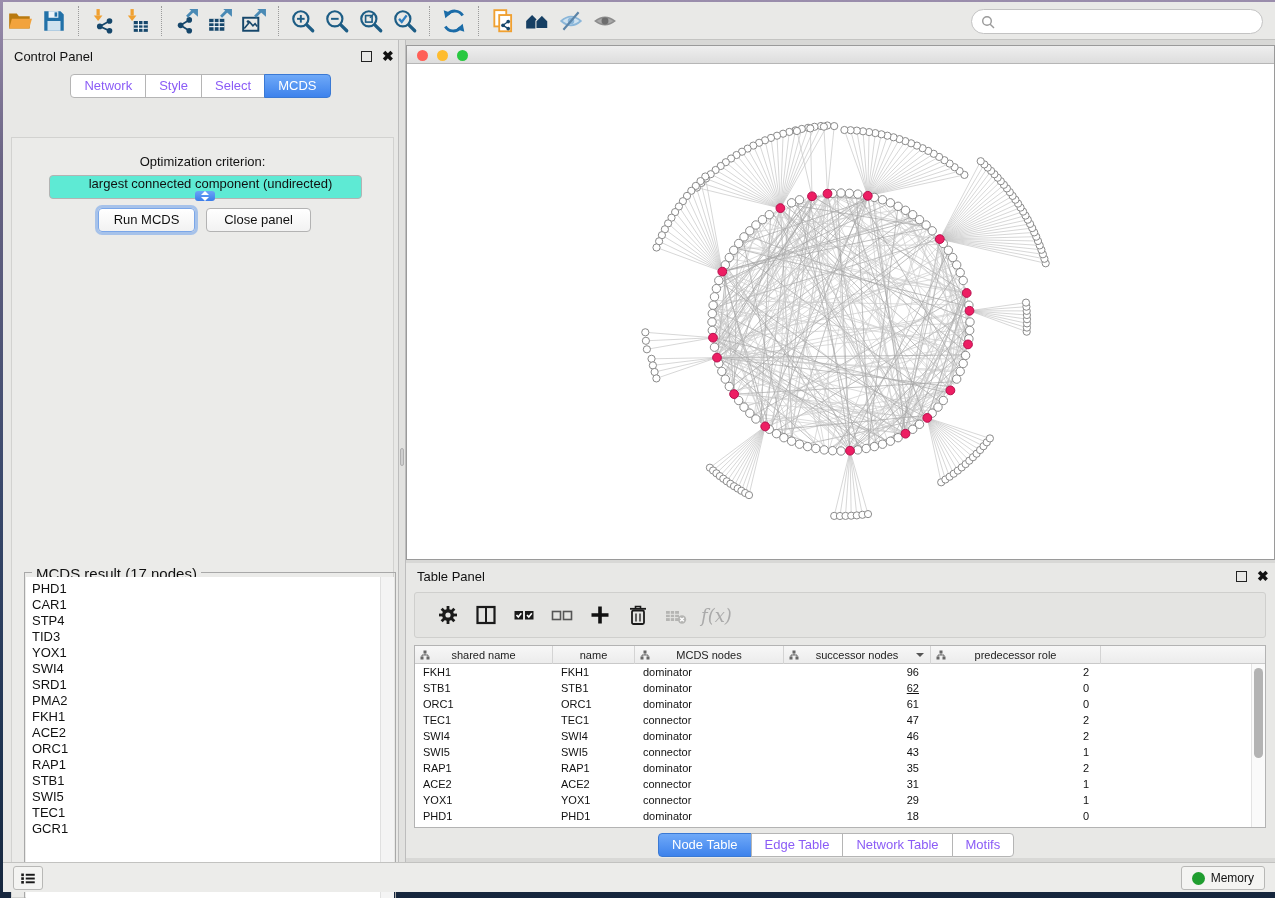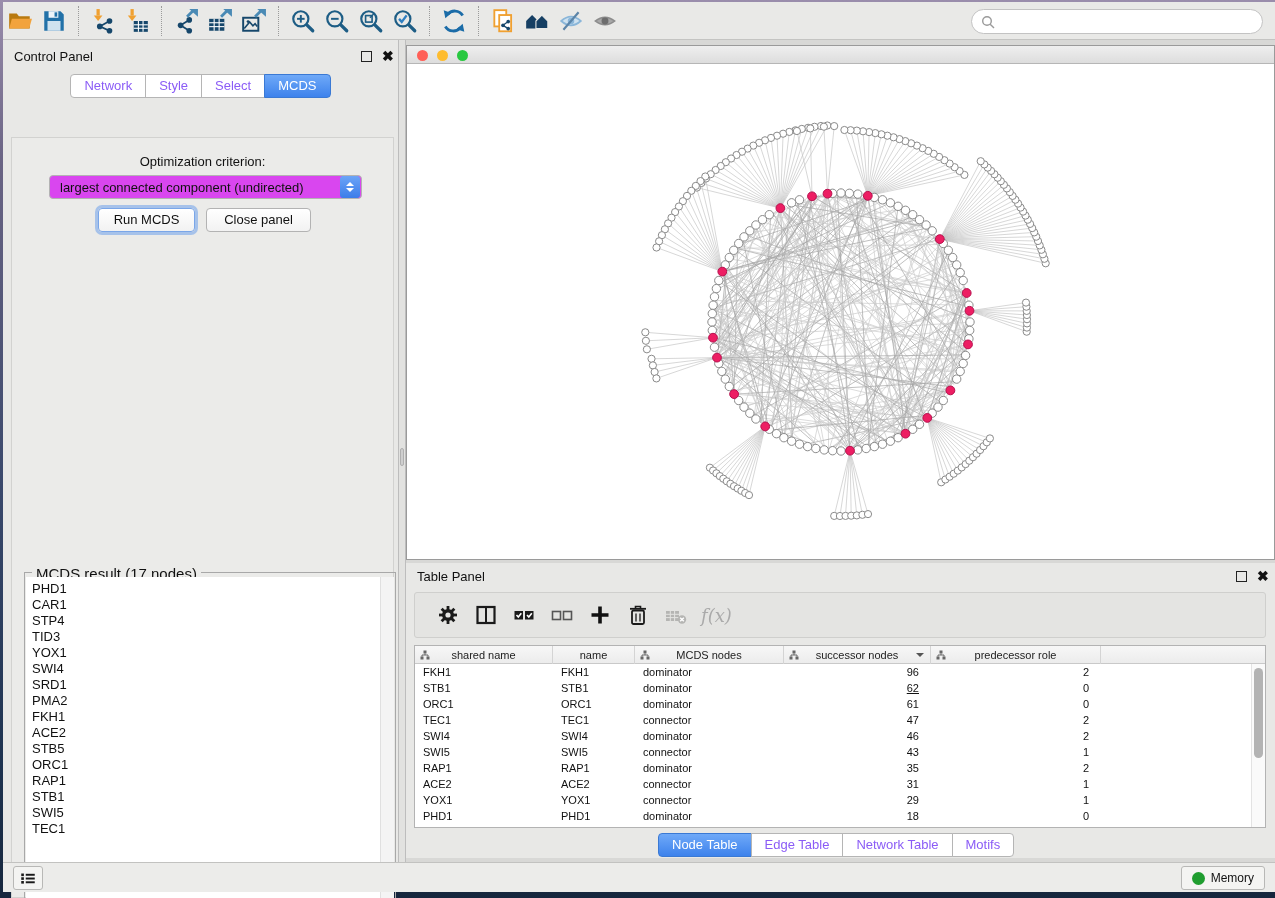--- a/index.html
+++ b/index.html
@@ -29,22 +29,22 @@
   .close-x { font-size:14px; font-weight:bold; color:#111; line-height:11px; }
 
   .seg-tabs { display:inline-flex; }
   .seg-tab { padding:3px 13px 4px; background:#fff; border:1px solid #b5b5b5; margin-left:-1px; font-size:13px; color:#8b5cf6; }
   .seg-tab:first-child { border-radius:4px 0 0 4px; margin-left:0; }
   .seg-tab:last-child { border-radius:0 4px 4px 0; }
   .seg-tab.active { background:linear-gradient(180deg,#6fa9f8 0%,#3d82ec 100%); border-color:#3a79d4; color:#fff; }
 
   .cp-content { left:8px; top:97px; width:383px; height:761px; background:#ebebe9; border:1px solid #d2d2d0; position:absolute; }
 
-  .dropdown { position:absolute; left:37px; top:37px; width:313px; height:24px; background:#d946ef; border:1px solid #b3b3b3;
-              border-radius:4px; display:flex; align-items:center; }
+  .dropdown { position:absolute; left:37px; top:37px; width:313px; height:24px; background:#5eead4; border:1px solid #b3b3b3;
+              border-radius:4px; display:flex; align-items:center;flex-direction:column; }
   .dropdown .dd-label { flex:1; padding-left:10px; font-size:13px; color:#111; white-space:nowrap; }
   .dd-stepper { width:20px; height:22px; border-radius:3px; background:linear-gradient(180deg,#6ba4f7 0%,#3c7de9 100%);
                 margin-right:1px; display:flex; flex-direction:column; align-items:center; justify-content:center; gap:2px; }
   .dd-stepper i { width:0; height:0; border-left:4px solid transparent; border-right:4px solid transparent; }
   .dd-up { border-bottom:4px solid #fff; }
   .dd-down { border-top:4px solid #fff; }
 
   .btn { background:linear-gradient(180deg,#ffffff 0%,#f2f2f2 100%); border:1px solid #b3b3b3; border-radius:4px;
          font-size:13px; padding:3px 14px 4px; color:#111; font-family:"Liberation Sans",sans-serif; }
   .btn.focus { border-color:#7aa6e8; box-shadow:0 0 0 3px rgba(110,160,235,.55); }
@@ -288,26 +288,26 @@
           <div class="mcds-item">PHD1</div>
           <div class="mcds-item">CAR1</div>
           <div class="mcds-item">STP4</div>
           <div class="mcds-item">TID3</div>
           <div class="mcds-item">YOX1</div>
           <div class="mcds-item">SWI4</div>
           <div class="mcds-item">SRD1</div>
           <div class="mcds-item">PMA2</div>
           <div class="mcds-item">FKH1</div>
           <div class="mcds-item">ACE2</div>
-          <div class="mcds-item">STB5</div>
           <div class="mcds-item">ORC1</div>
           <div class="mcds-item">RAP1</div>
           <div class="mcds-item">STB1</div>
           <div class="mcds-item">SWI5</div>
           <div class="mcds-item">TEC1</div>
+          <div class="mcds-item">GCR1</div>
         </div>
       <div class="gb-scroll"></div>
     </div>
   </div>
 </div>
 
 <div class="abs right-bg"></div>
 <div class="abs v-divider"></div>
 <div class="abs v-handle"></div>
 

